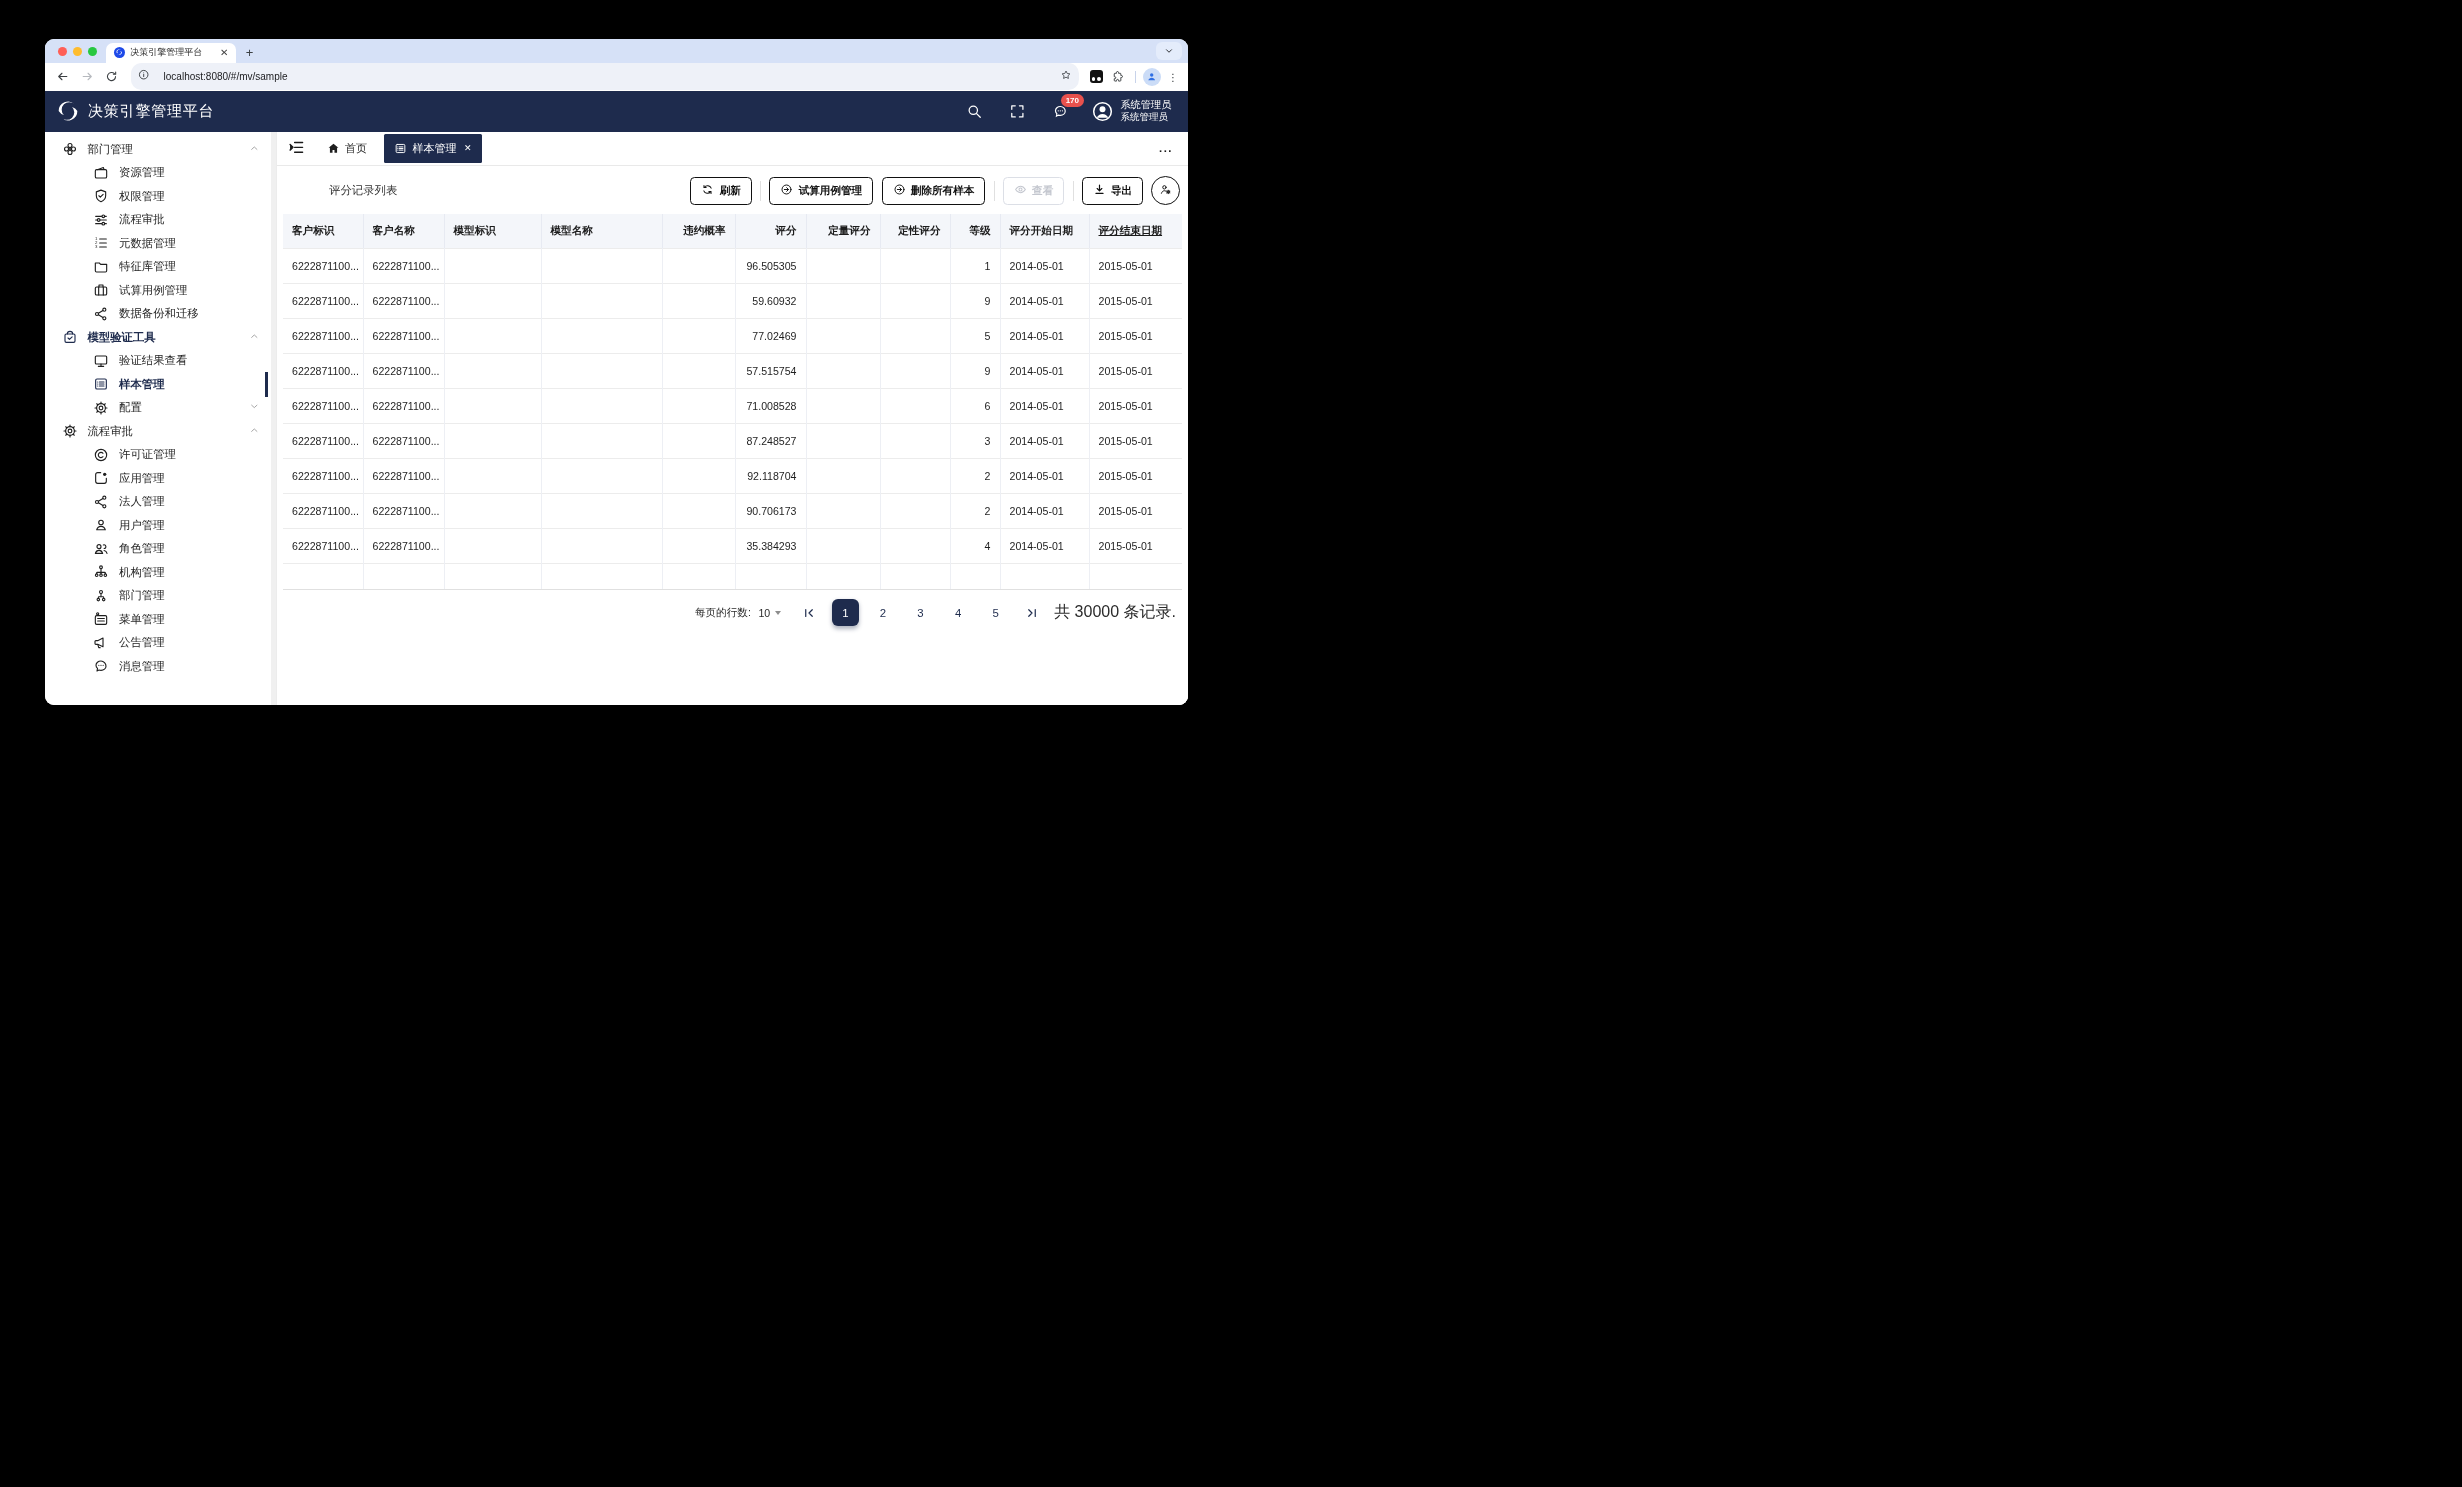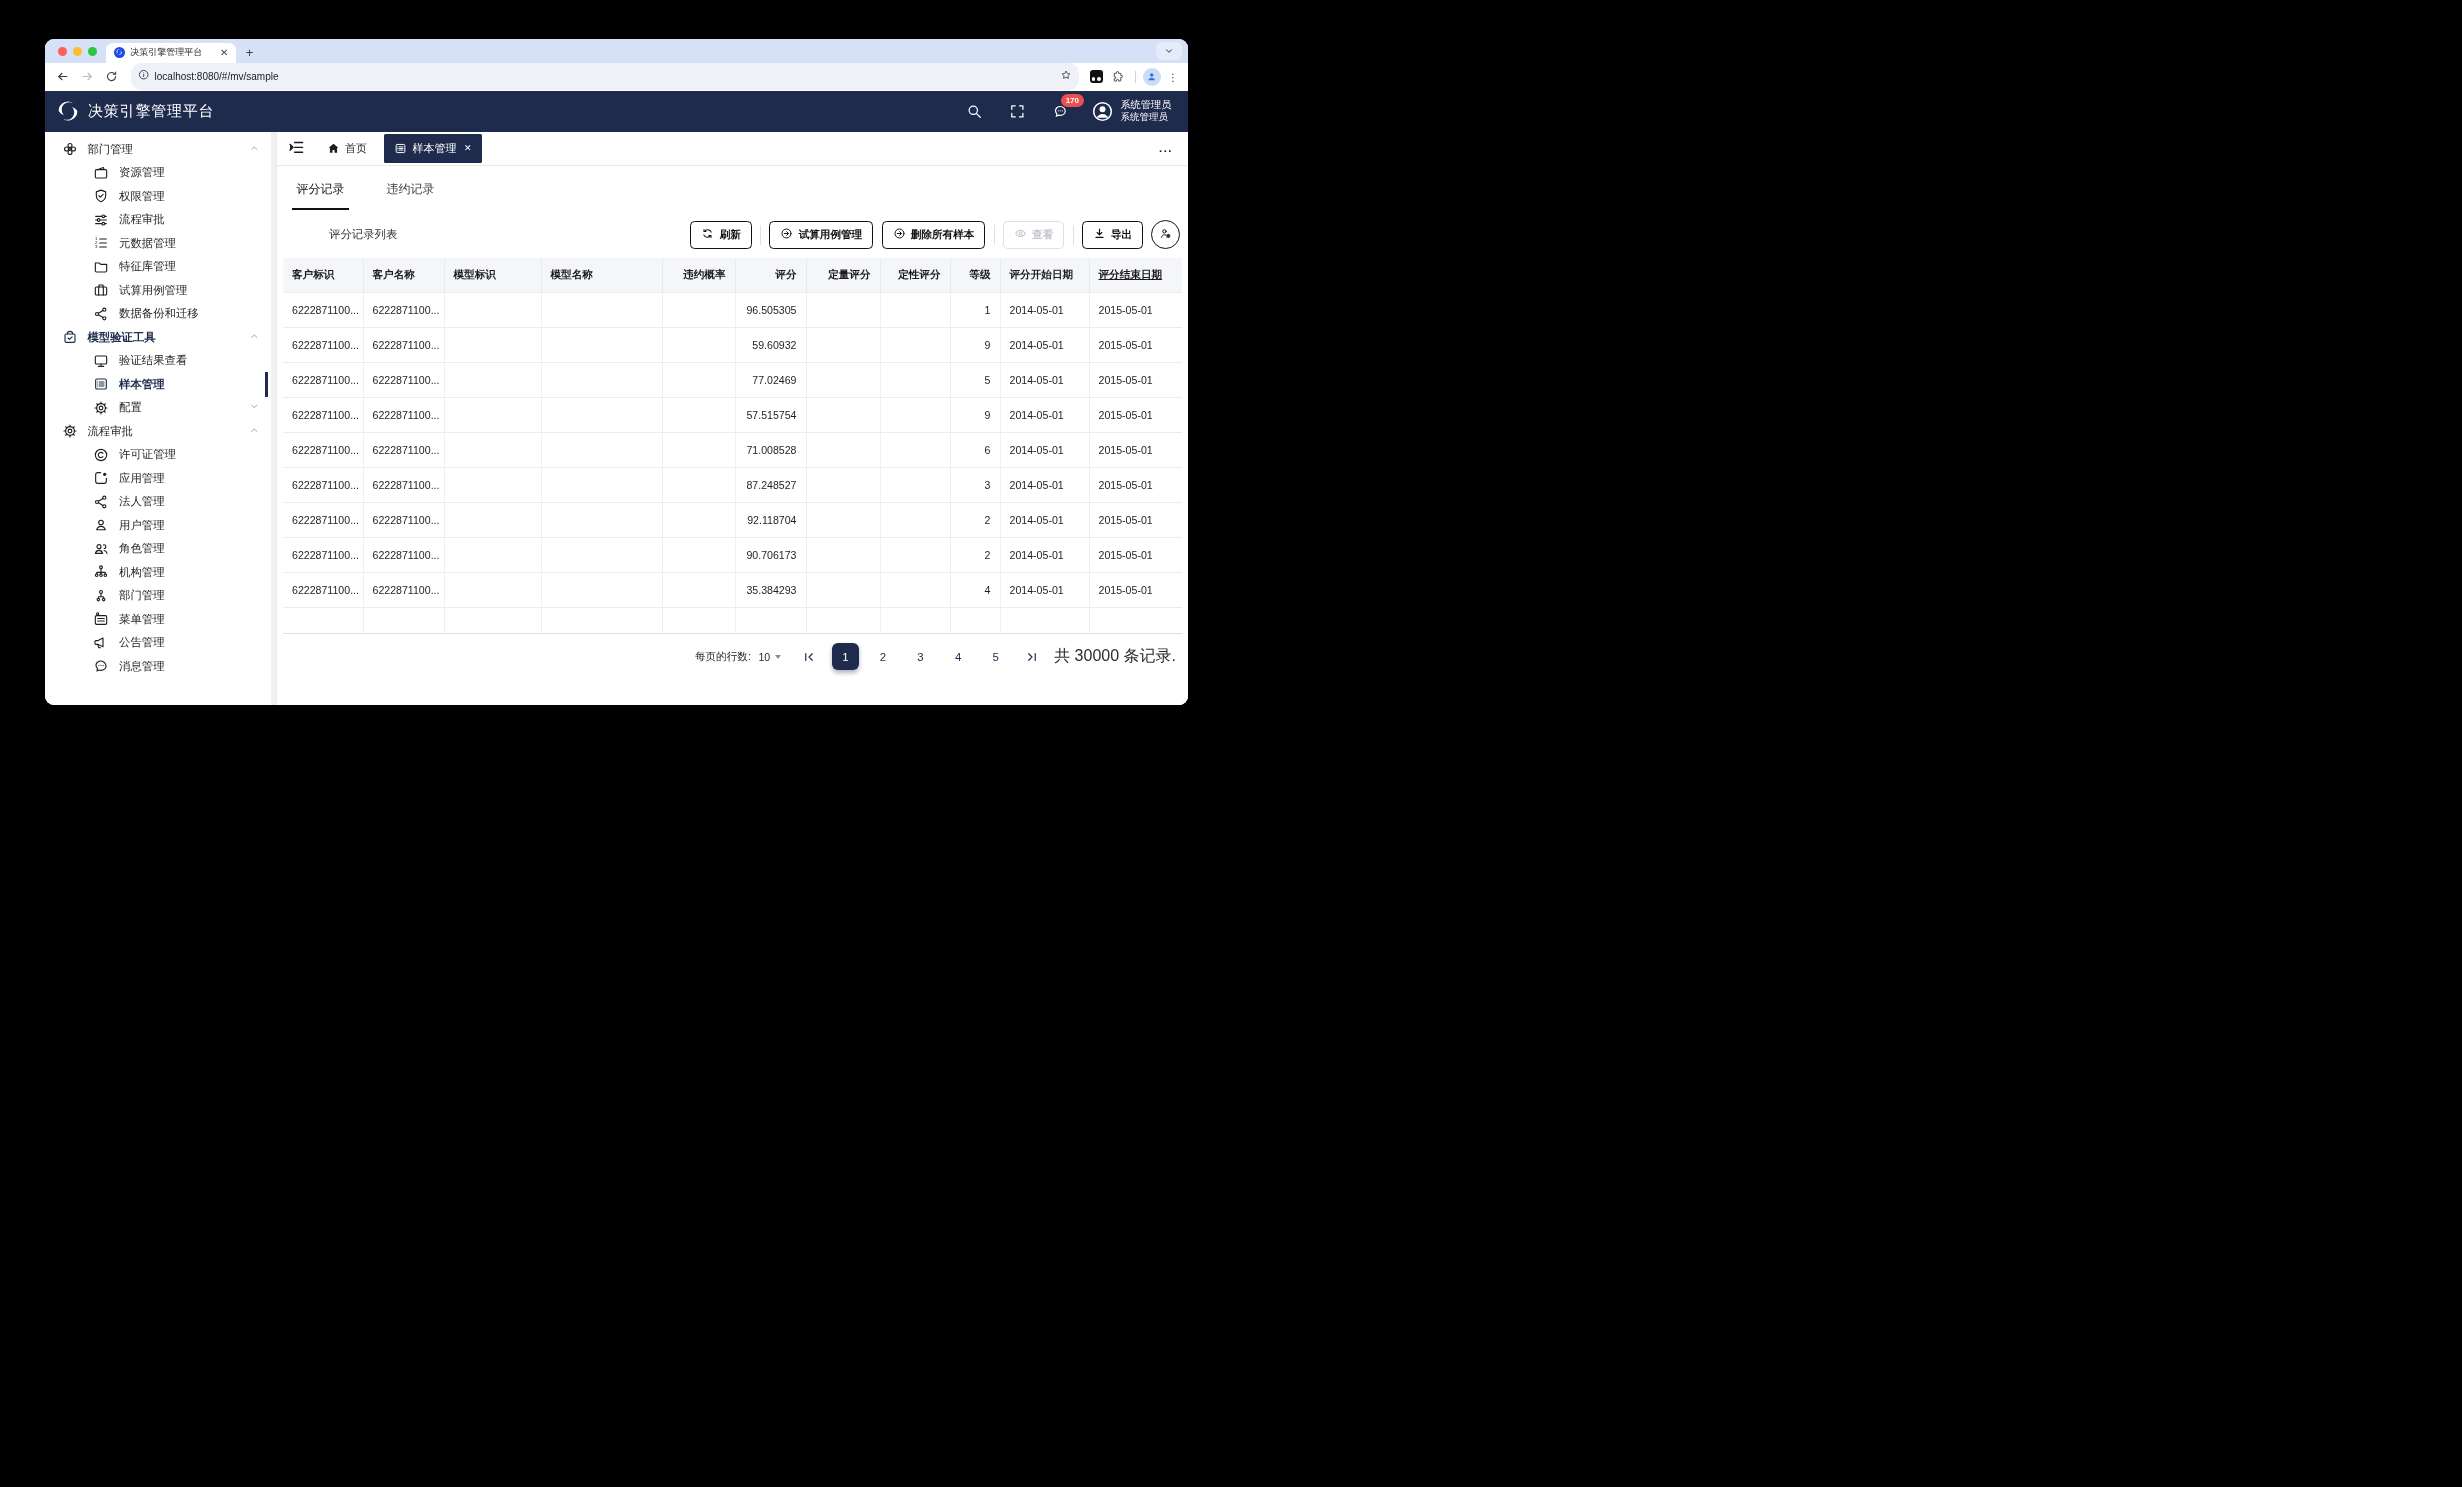--- a/index.html
+++ b/index.html
@@ -19,21 +19,21 @@
   .btab .fav { width:11.4px; height:11.4px; border-radius:50%; background:#1d49e8; display:flex; align-items:center; justify-content:center; flex:0 0 auto;}
   .btab .fav svg{ width:8.3px; height:8.3px; }
   .btab-title { font-size:9px; color:#2b2b2b; white-space:nowrap; overflow:hidden; flex:1; }
   .btab-close { font-size:10px; color:#444; padding:0 1.5px; }
   .newtab { width:18px; height:18px; margin:0 0 0.8px 4.5px; display:flex; align-items:center; justify-content:center; color:#3c4043; font-size:13px; }
   .tabsearch { position:absolute; right:6px; top:3px; width:26px; height:18px; border-radius:6px; background:#e4ecfb; display:flex; align-items:center; justify-content:center; color:#202124; }
   .urlbar { height:28px; background:#fff; display:flex; align-items:center; padding:0 7.6px; gap:4.5px; flex:0 0 auto; }
   .nav-ic { width:20px; height:20px; display:flex; align-items:center; justify-content:center; color:#3c4043; }
   .nav-ic.dis { color:#b6b9be; }
   .nav-ic svg{ width:13px; height:13px; }
-  .urlpill { flex:1; height:27px; margin:0 6px 0 4.5px; background:#eef1f8; border-radius:10.6px; display:flex; align-items:center; padding:0 7.6px; gap:5px; }
+  .urlpill { flex:1; height:27px; margin:0 6px 0 4.5px; background:#eef1f8; border-radius:10.6px; display:flex; align-items:center; padding:0 7.6px; gap:14px; }
   .urlpill .info svg{ width:11.4px; height:11.4px; color:#3c4043;}
   .urltext { font-size:10px; color:#202124; flex:1; }
   .star svg{ width:12px; height:12px; color:#4a4e54; }
   .ext-sq { width:13px; height:13px; background:#111; border-radius:3px; position:relative; }
   .ext-sq i { position:absolute; bottom:2.3px; width:3.8px; height:3.8px; border-radius:50%; background:#fff; }
   .ext-sq i.l{left:1.9px}.ext-sq i.r{right:1.9px}
   .chrome-sep { width:0.8px; height:12px; background:#c8d3ea; margin:0 3px; }
   .chrome-avatar { width:18px; height:18px; border-radius:50%; background:#cbdcf7; display:flex; align-items:center; justify-content:center; color:#2f6fe4; }
   .chrome-avatar svg{ width:11.4px; height:11.4px; }
   .kebab { color:#3c4043; font-size:10.6px; letter-spacing:0; width:15px; text-align:center; }
@@ -452,24 +452,20 @@
             <svg viewBox="0 0 24 24" fill="none" stroke="currentColor" stroke-width="1.8" stroke-linecap="round">
                 <rect x="4" y="4.5" width="16" height="15" rx="2"></rect>
                 <path d="M9.5 9h7M9.5 12h7M9.5 15h7M7 9h.01M7 12h.01M7 15h.01"></path>
               </svg>
             <span>样本管理</span>
             <span class="x">✕</span>
           </span>
           <span class="more">...</span>
         </div>
 
-        <div class="tabsrow" id="page-tabs">
-            <span class="ptab active">评分记录</span>
-            <span class="ptab">违约记录</span>
-          </div>
 
         <div class="toolbar">
           <span class="list-title">评分记录列表</span>
           <span class="tspace"></span>
           <span id="toolbar-buttons" style="display:flex;align-items:center;">
               <button class="tbtn">
                 <span class="ic "><svg viewBox="0 0 24 24" fill="none" stroke="currentColor" stroke-width="1.9" stroke-linecap="round" stroke-linejoin="round">
                     <path d="M18.8 9.5A7.2 7.2 0 0 0 6.2 8M5.2 14.5A7.2 7.2 0 0 0 17.8 16"></path>
                     <path d="M5.5 4.5v4h4M18.5 19.5v-4h-4"></path>
                   </svg></span>

